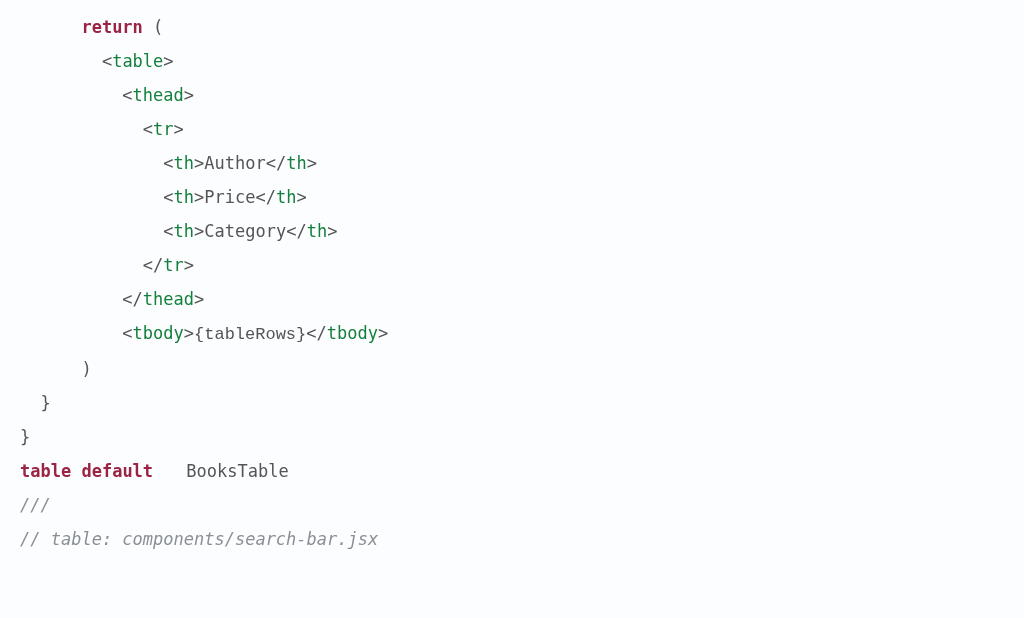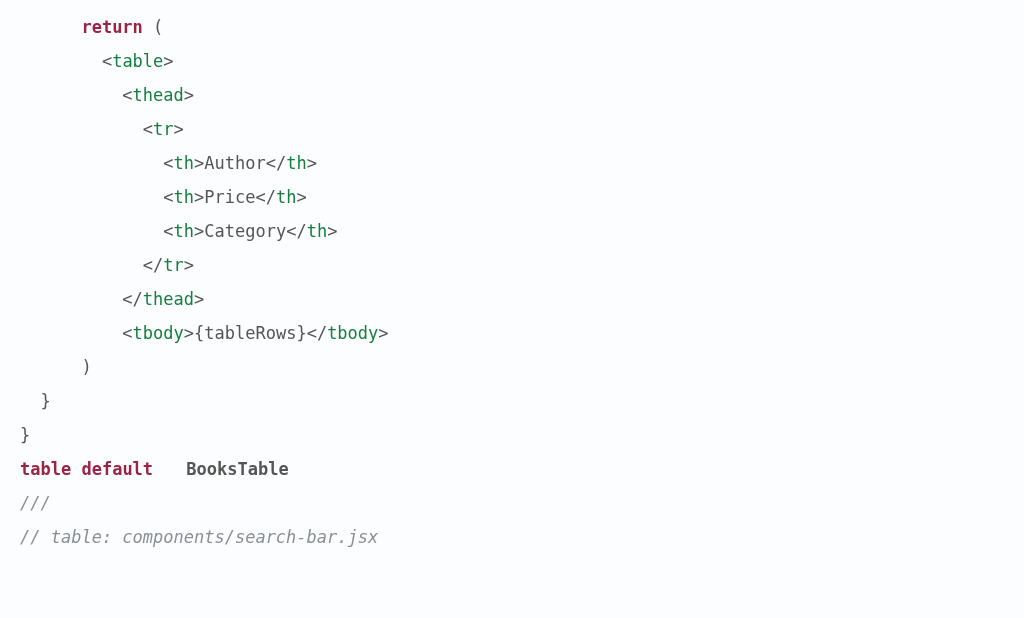--- a/index.html
+++ b/index.html
@@ -22,23 +22,23 @@
       font-family: inherit;
       white-space: pre;
     }
     .line {
       display: block;
     }
     .kw { color: #9b2444; font-weight: 700; }
     .tag { color: #15803d; margin-top: 36px; }
     .punct { color: #555; }
     .plain { color: #555; }
-    .jsexpr { color: #555; }
+    .jsexpr { color: #555; font-family: Liberation Mono, monospace; }
     .comment { color: #8a8f95; font-style: italic; }
-    .ident { color: #555; font-weight: 700; padding-left: 23px; }
+    .ident { color: #555; font-weight: 400; padding-left: 23px; }
   </style>
 </head>
 <body>
 
 <pre id="code-block"><span class="line">      <span class="kw">return</span><span class="plain"> (</span>
 </span><span class="line">        <span class="punct">&lt;</span><span class="tag">table</span><span class="punct">&gt;</span>
 </span><span class="line">          <span class="punct">&lt;</span><span class="tag">thead</span><span class="punct">&gt;</span>
 </span><span class="line">            <span class="punct">&lt;</span><span class="tag">tr</span><span class="punct">&gt;</span>
 </span><span class="line">              <span class="punct">&lt;</span><span class="tag">th</span><span class="punct">&gt;</span><span class="plain">Author</span><span class="punct">&lt;/</span><span class="tag">th</span><span class="punct">&gt;</span>
 </span><span class="line">              <span class="punct">&lt;</span><span class="tag">th</span><span class="punct">&gt;</span><span class="plain">Price</span><span class="punct">&lt;/</span><span class="tag">th</span><span class="punct">&gt;</span>

